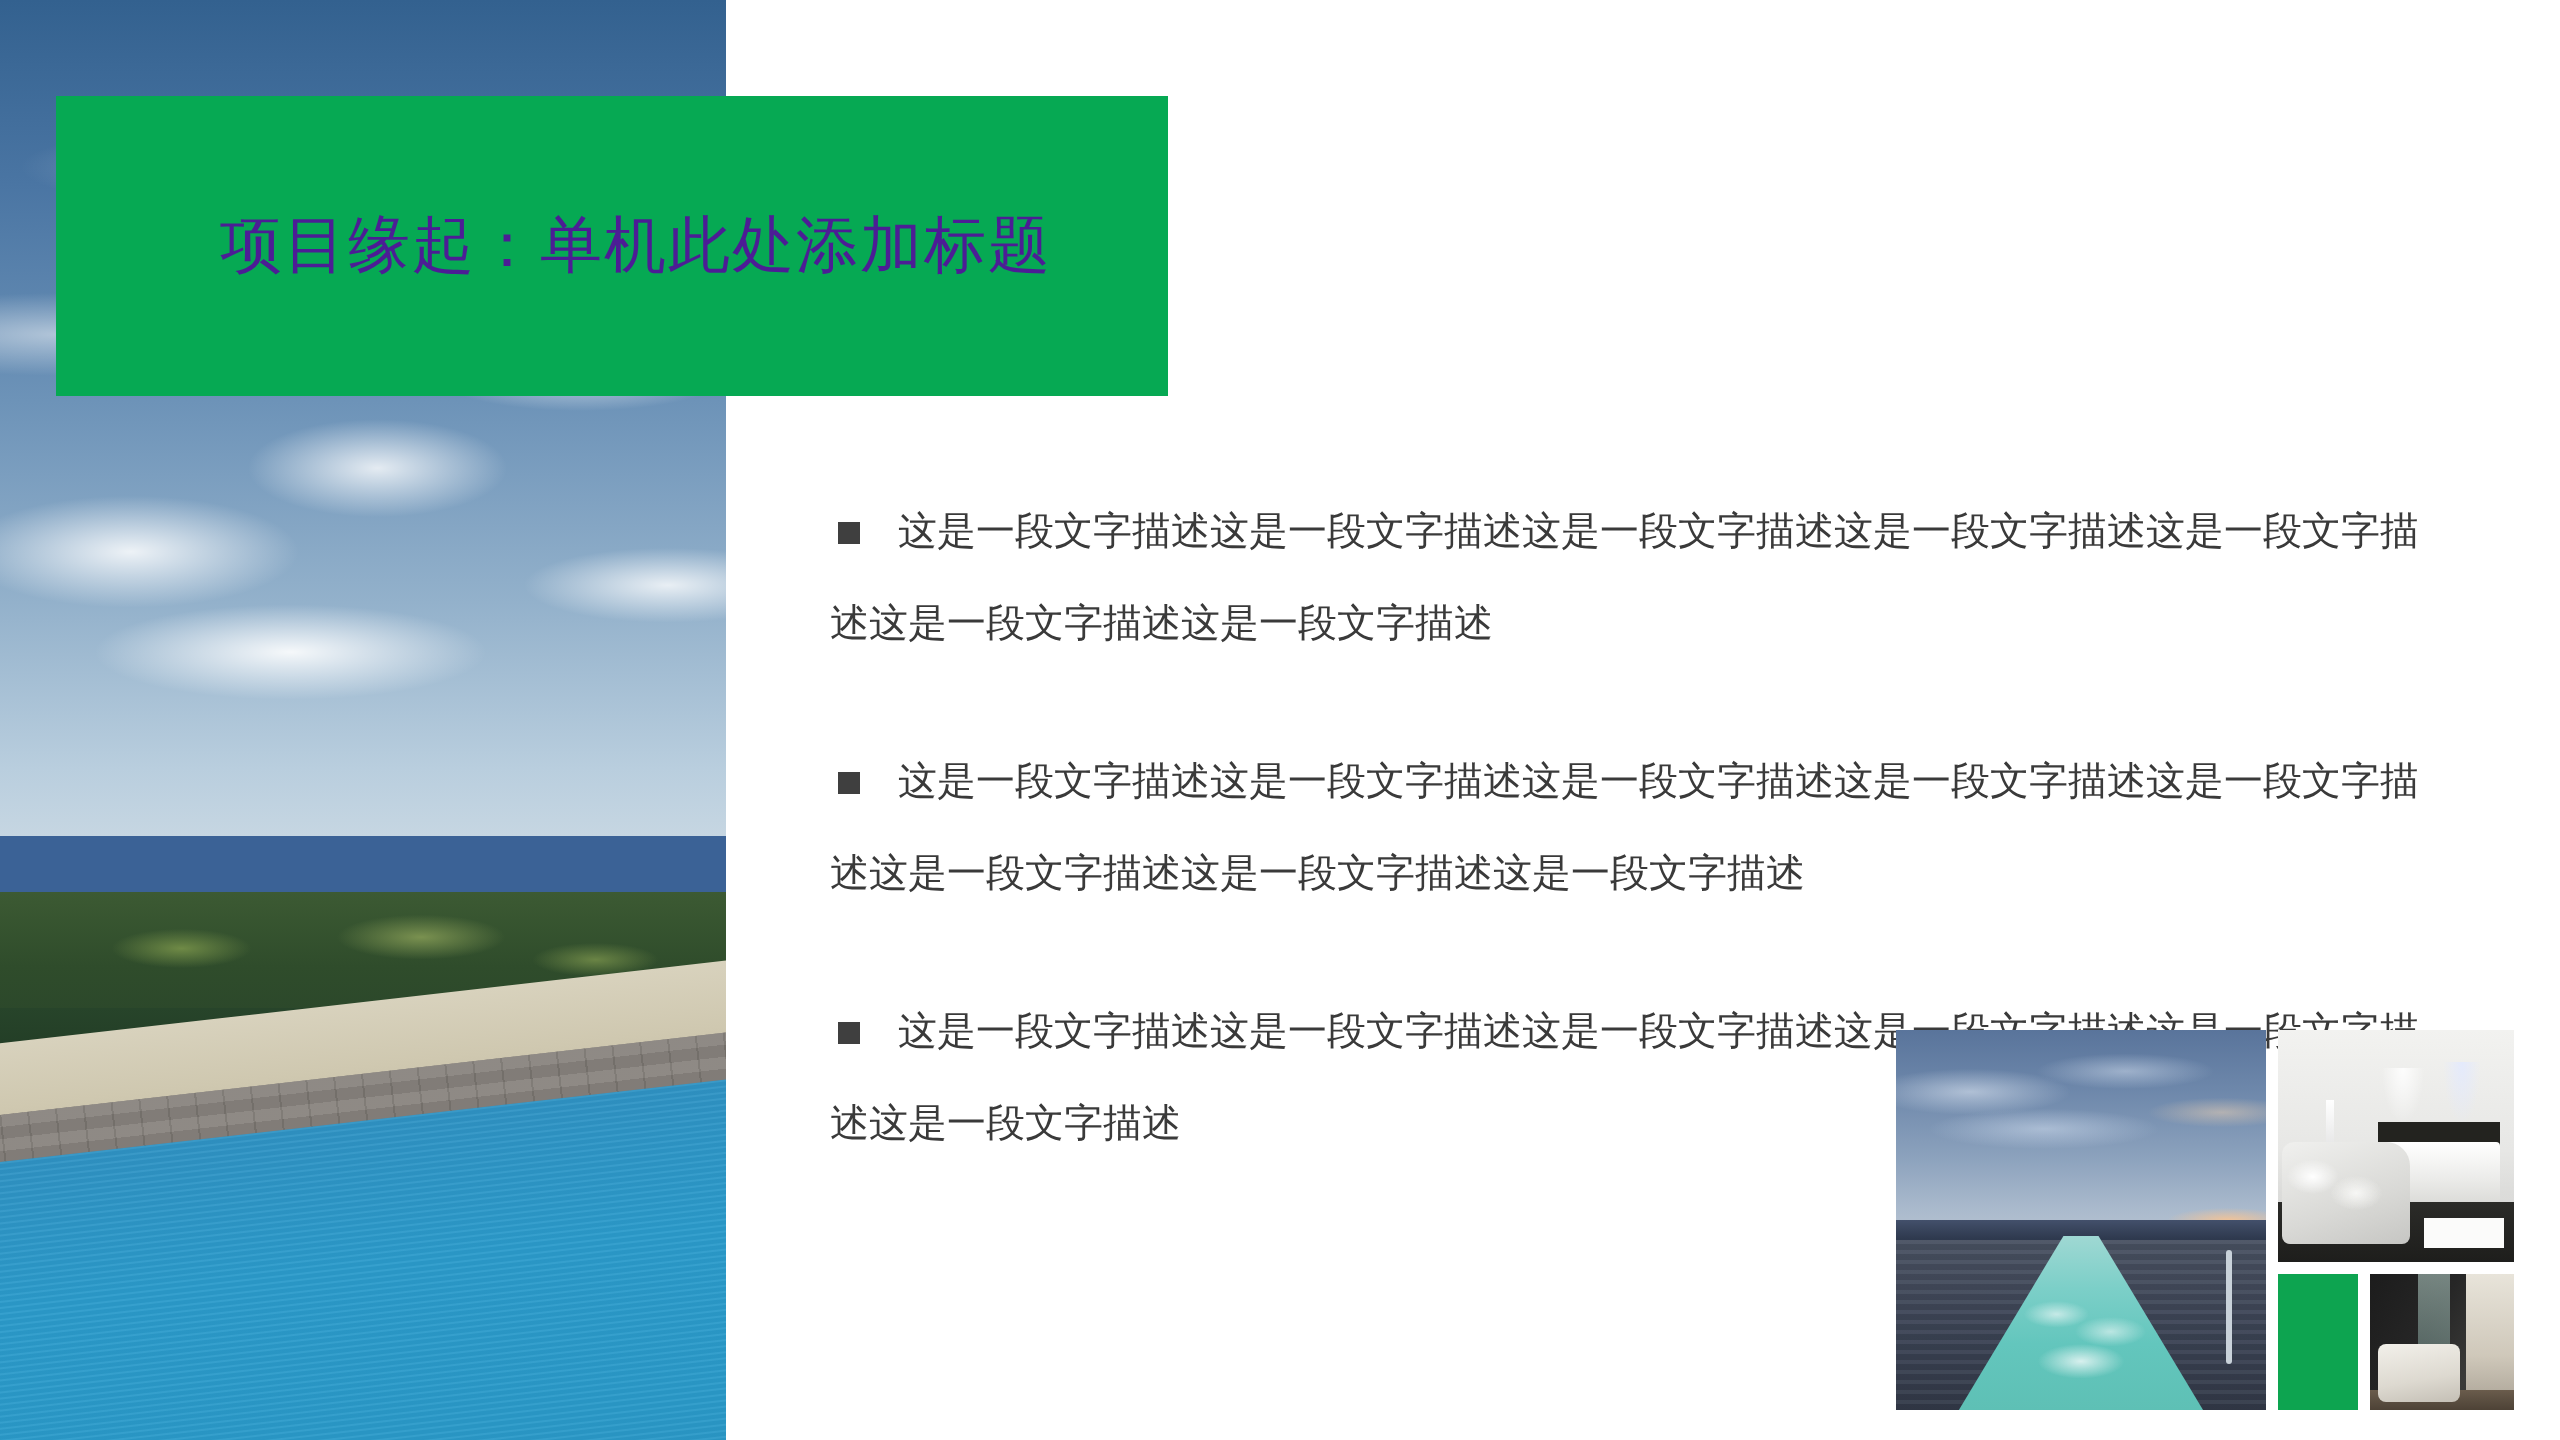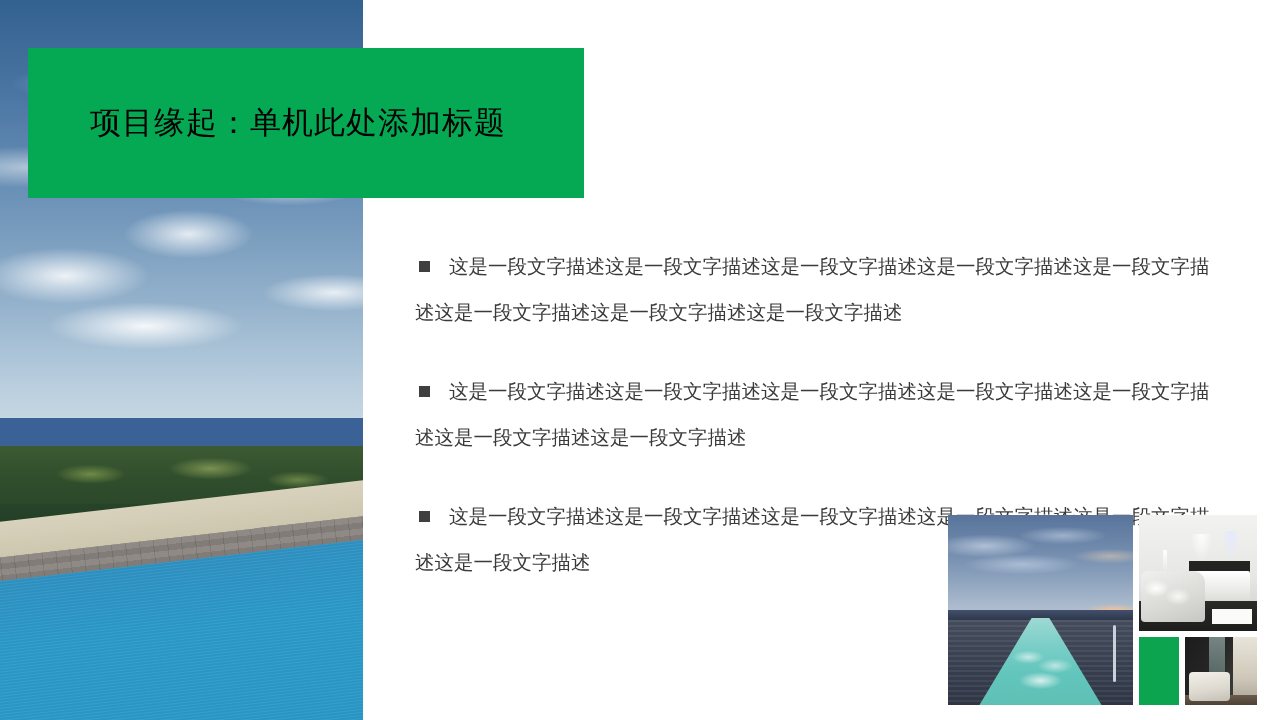--- a/index.html
+++ b/index.html
@@ -125,24 +125,24 @@
     position: absolute;
     left: 28px;
     top: 48px;
     width: 556px;
     height: 150px;
     background: #06a953;
     display: flex;
     align-items: center;
   }
   .title-text {
-    color: #000000;
+    color: #4c1d95;
     font-size: 31px;
     letter-spacing: 1px;
-    padding-left: 62px;
+    padding-left: 82px;
     white-space: nowrap;
     font-weight: 400;
   }
 
   
   .body-list {
     position: absolute;
     left: 415px;
     top: 243px;
     width: 810px;
@@ -333,26 +333,26 @@
   </div>
 
   <div class="title-banner">
     <div class="title-text">项目缘起：单机此处添加标题</div>
   </div>
 
   <div class="body-list">
 
     <div class="bullet-row">
       <span class="bullet-marker"></span>
-      <span>这是一段文字描述这是一段文字描述这是一段文字描述这是一段文字描述这是一段文字描述这是一段文字描述这是一段文字描述这是一段文字描述</span>
+      <span>这是一段文字描述这是一段文字描述这是一段文字描述这是一段文字描述这是一段文字描述这是一段文字描述这是一段文字描述</span>
     </div>
 
     <div class="bullet-row">
       <span class="bullet-marker"></span>
-      <span>这是一段文字描述这是一段文字描述这是一段文字描述这是一段文字描述这是一段文字描述这是一段文字描述这是一段文字描述</span>
+      <span>这是一段文字描述这是一段文字描述这是一段文字描述这是一段文字描述这是一段文字描述这是一段文字描述这是一段文字描述这是一段文字描述</span>
     </div>
 
     <div class="bullet-row">
       <span class="bullet-marker"></span>
       <span>这是一段文字描述这是一段文字描述这是一段文字描述这是一段文字描述这是一段文字描述这是一段文字描述</span>
     </div>
 
   </div>
 
   <div class="thumb-cluster">

